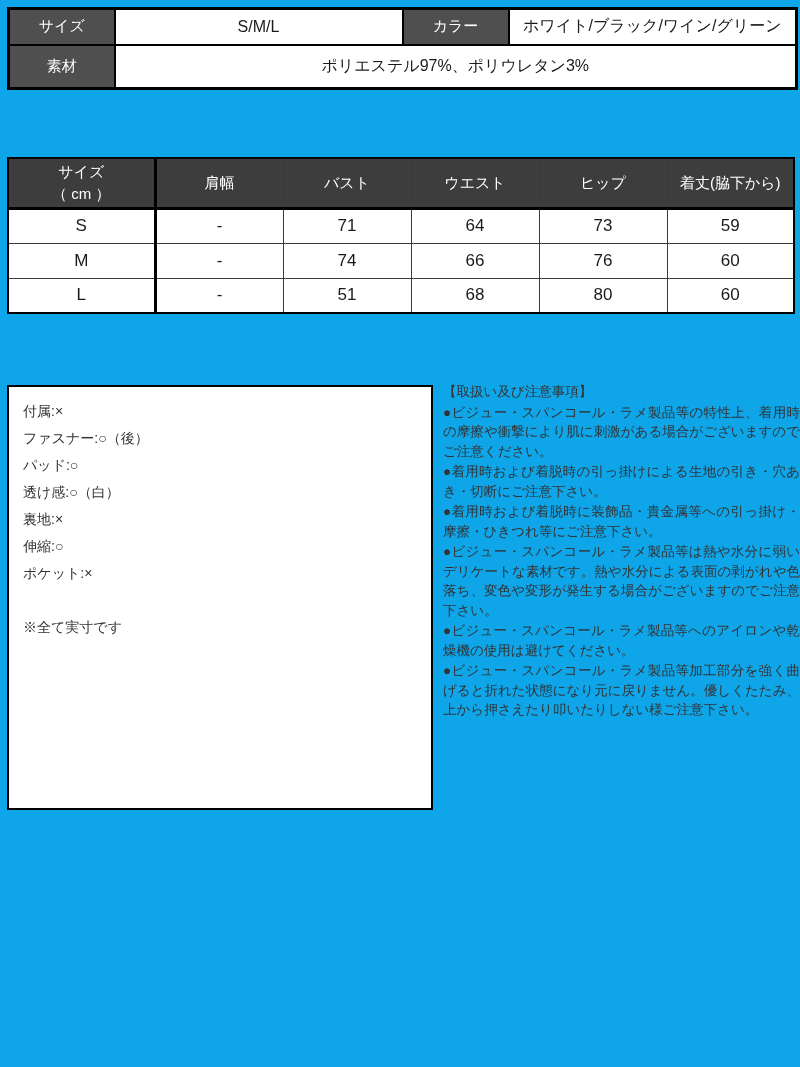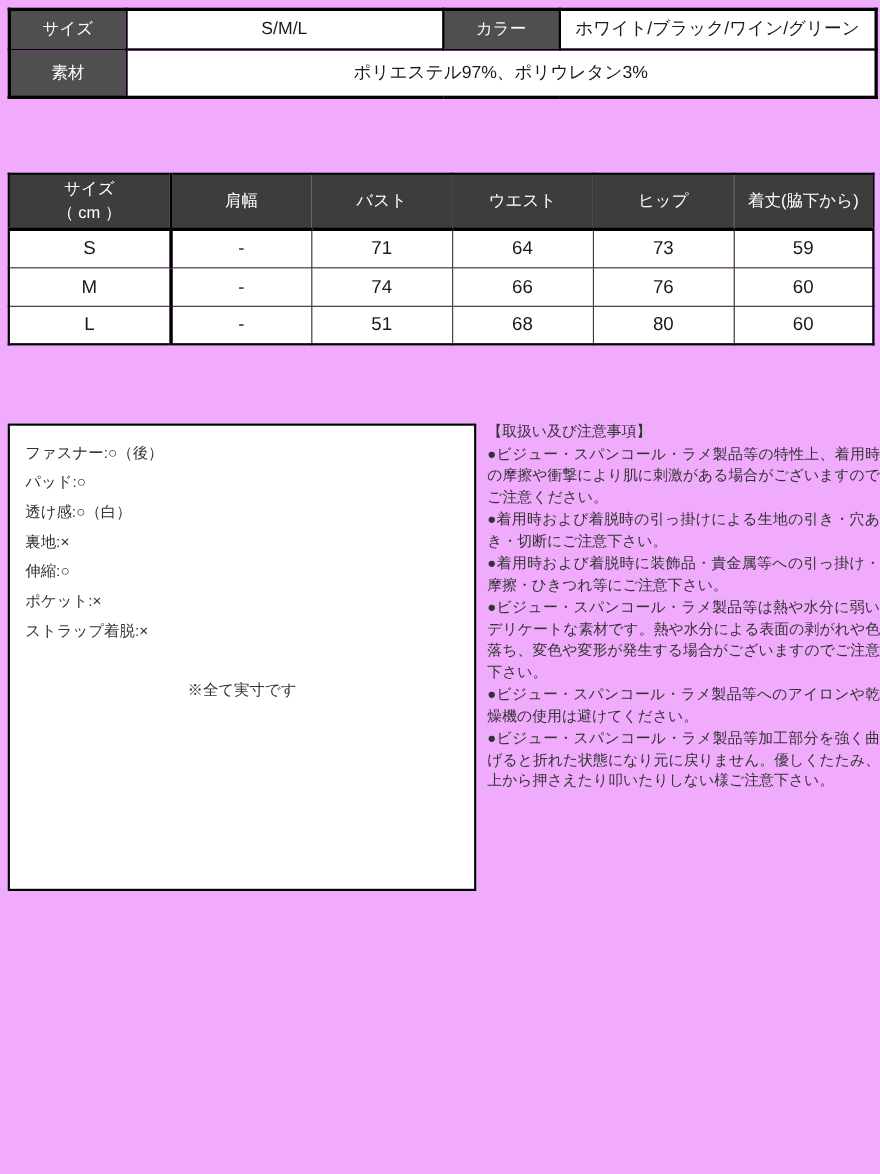--- a/index.html
+++ b/index.html
@@ -5,21 +5,21 @@
   * { box-sizing: border-box; }
   html, body {
     margin: 0; padding: 0;
     background: #ffffff;
     font-family: "Liberation Sans", sans-serif;
   }
   .page {
     position: relative;
     width: 800px;
     height: 1067px;
-    background: #f0abfc;
+    background: #0ea5e9;
     overflow: hidden;
     text-decoration: underline;
   }
 
   
   table.spec-table {
     position: absolute;
     left: 7px; top: 7px;
     width: 788px;
     border-collapse: collapse;
@@ -99,21 +99,21 @@
     padding-left: 14px;
     border-bottom: 2px solid #000;
   }
   .prodspec-body {
     padding: 11px 14px;
     font-size: 14px;
     line-height: 27px;
     color: #333333;
   }
   .prodspec-body p { margin: 0; }
-  .prodspec-note { margin-top: 27px !important; text-align: center; }
+  .prodspec-note { margin-top: 27px !important; }
 
   
   .notes {
     position: absolute;
     left: 443px; top: 382px;
     width: 357px;
     font-size: 13.5px;
     line-height: 19.5px;
     color: #333333;
     text-align: justify;
@@ -192,27 +192,27 @@
         <td>51</td>
         <td>68</td>
         <td>80</td>
         <td>60</td>
       </tr>
     </tbody>
   </table>
 
   <div class="prodspec-box">
     <div class="prodspec-body">
+      <p>付属:×</p>
       <p>ファスナー:○（後）</p>
       <p>パッド:○</p>
       <p>透け感:○（白）</p>
       <p>裏地:×</p>
       <p>伸縮:○</p>
       <p>ポケット:×</p>
-      <p>ストラップ着脱:×</p>
       <p class="prodspec-note">※全て実寸です</p>
     </div>
   </div>
 
   <div class="notes">
     <p class="notes-title">【取扱い及び注意事項】</p>
     <p>●ビジュー・スパンコール・ラメ製品等の特性上、着用時の摩擦や衝撃により肌に刺激がある場合がございますのでご注意ください。</p>
     <p>●着用時および着脱時の引っ掛けによる生地の引き・穴あき・切断にご注意下さい。</p>
     <p>●着用時および着脱時に装飾品・貴金属等への引っ掛け・摩擦・ひきつれ等にご注意下さい。</p>
     <p>●ビジュー・スパンコール・ラメ製品等は熱や水分に弱いデリケートな素材です。熱や水分による表面の剥がれや色落ち、変色や変形が発生する場合がございますのでご注意下さい。</p>

